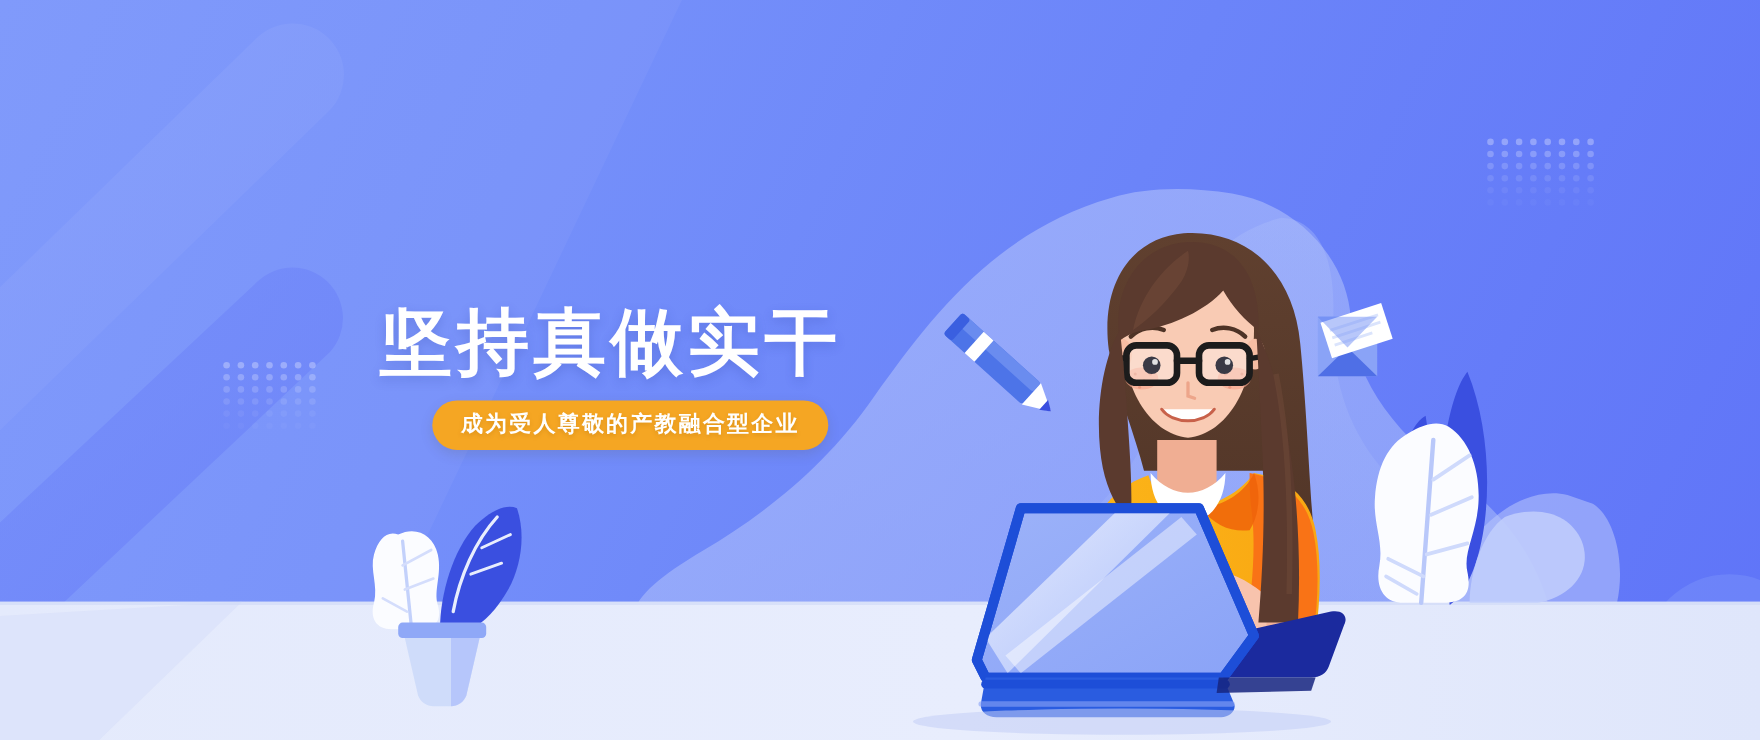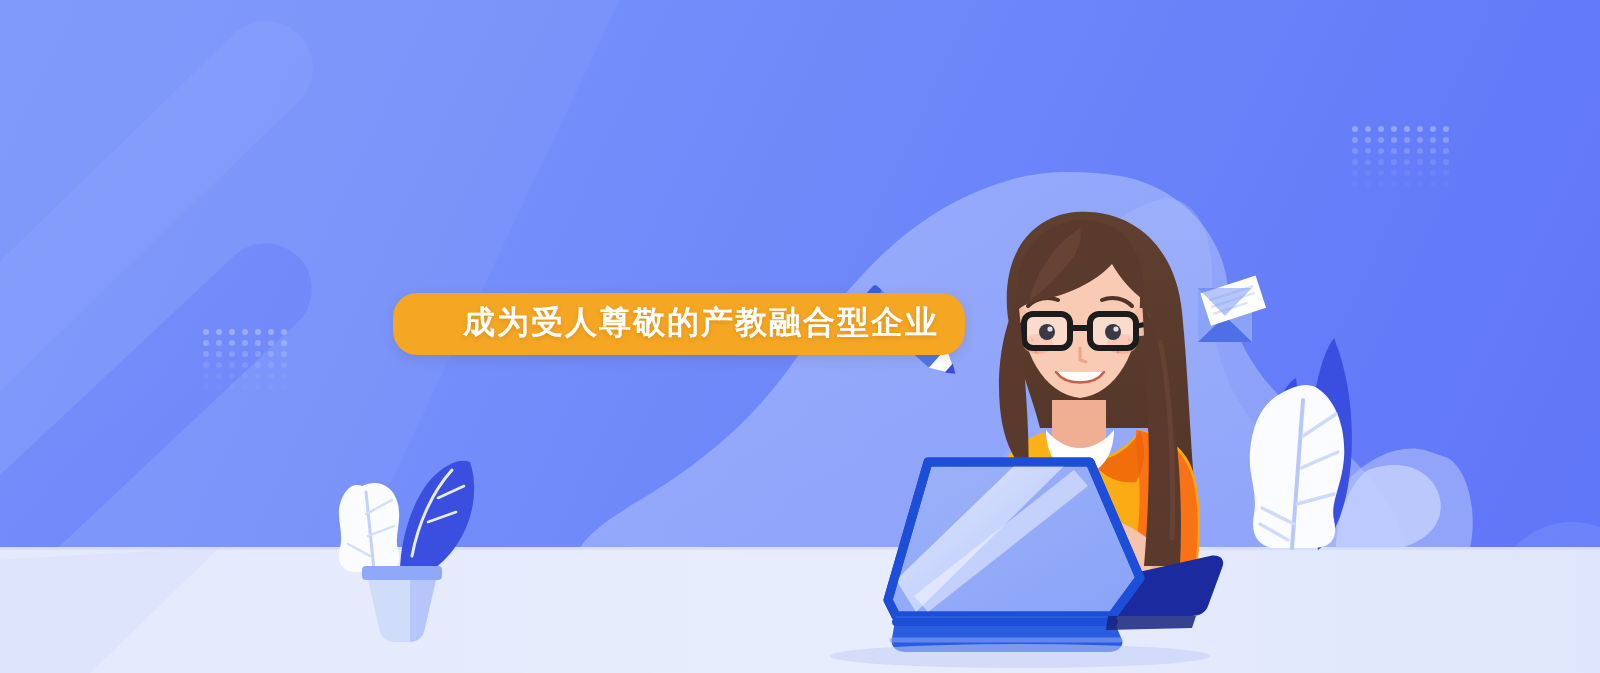--- a/index.html
+++ b/index.html
@@ -58,27 +58,26 @@
   }
   #subtitle-badge{
     margin-top:17px; margin-left:48px;
     display:inline-block;
     background:#f5a623;
     border-radius:24px;
     padding:8px 26px 10px 26px;
     box-shadow:0 4px 12px rgba(80,60,10,.13);
   }
   #subtitle-text{
-    font-size:32px;
+    font-size:20px;
     font-weight:bold;
     color:#ffffff;
     letter-spacing:2px;
     white-space:nowrap;
     text-shadow:0 2px 4px rgba(150,90,0,.25);
-    margin-left:44px;
   }
 </style>
 </head>
 <body>
 
 <div id="banner">
 
   <svg class="layer" viewBox="0 0 1600 673" preserveAspectRatio="none">
     <defs>
       <linearGradient id="gBlob" x1="0" y1="0" x2="1" y2="1">
@@ -486,18 +485,19 @@
     <span class="r5"></span>
       <span class="r5"></span>
       <span class="r5"></span>
       <span class="r5"></span>
       <span class="r5"></span>
       <span class="r5"></span>
       <span class="r5"></span>
   </div>
 
   <div id="text-block">
+    <div id="headline">坚持真做实干</div>
     <div id="subtitle-badge">
       <span id="subtitle-text">成为受人尊敬的产教融合型企业</span>
     </div>
   </div>
 
 </div>
 
 </body></html>

